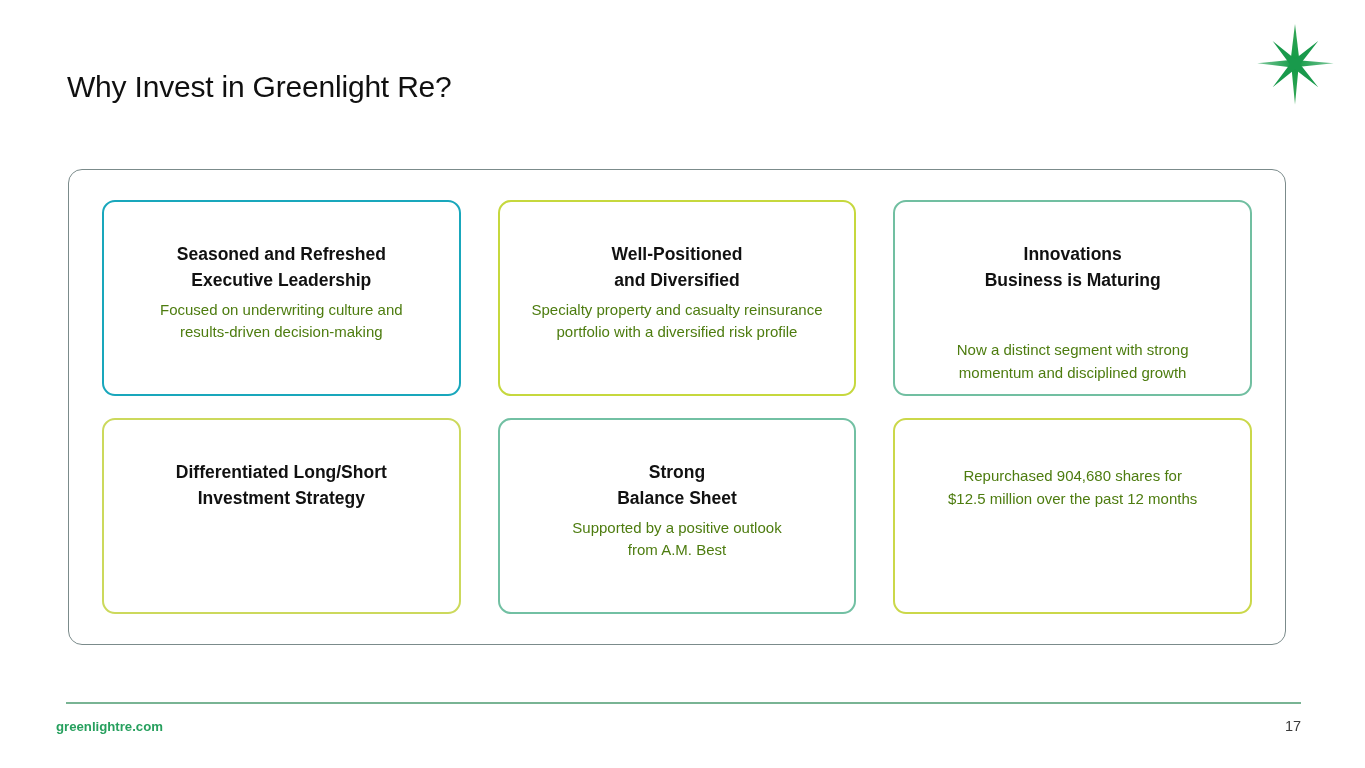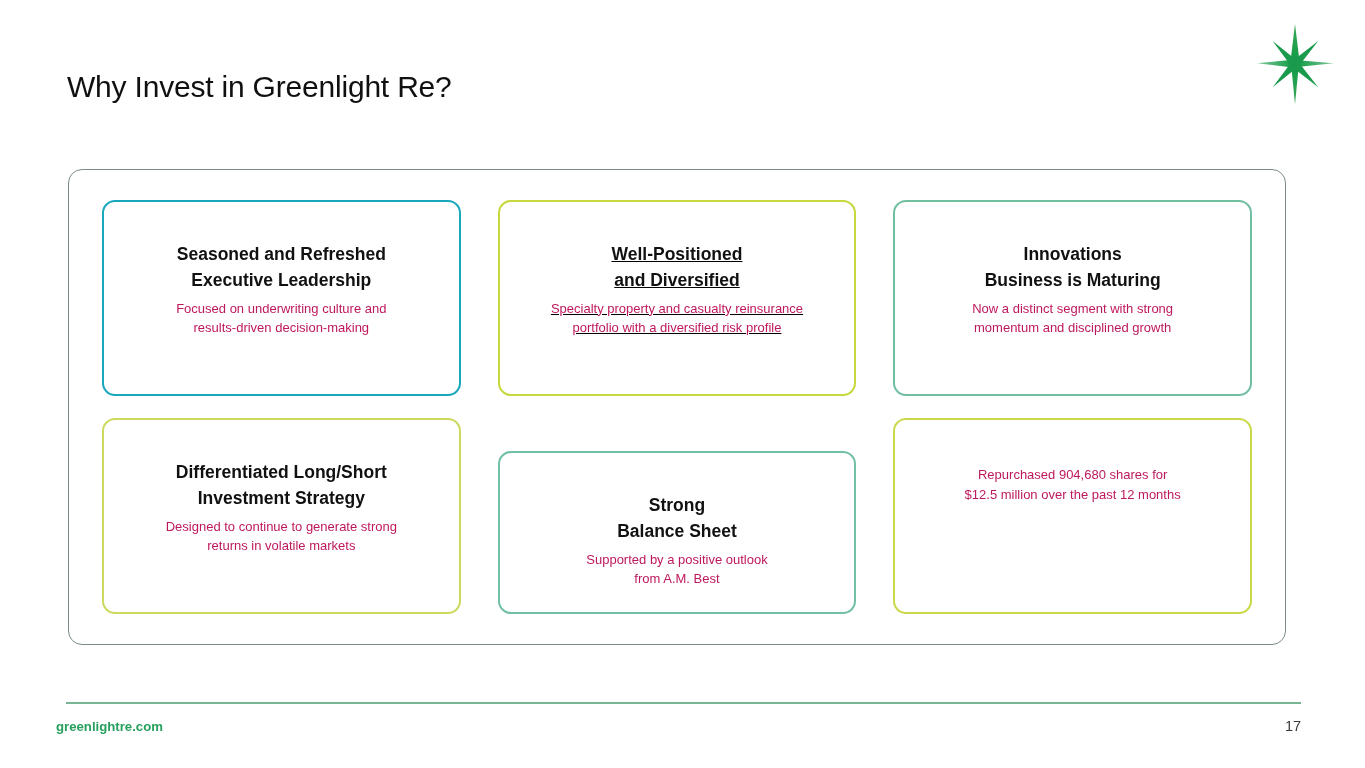--- a/index.html
+++ b/index.html
@@ -79,23 +79,23 @@
   .card-title {
     font-size: 17.5px;
     font-weight: bold;
     color: #111111;
     line-height: 1.48;
     margin: 0;
     white-space: pre-line;
   }
 
   .card-desc {
-    font-size: 13px;
+    font-size: 15px;
     font-weight: normal;
-    color: #be185d;
+    color: #4d7c0f;
     line-height: 1.5;
     margin: 5px 0 0 0;
     white-space: pre-line;
   }
 
   
   .footer-rule {
     position: absolute;
     left: 66px;
     top: 702px;
@@ -147,42 +147,40 @@
 <div class="cards-frame">
   <div class="cards-grid">
 
     <div class="card" style="border-color: rgb(25, 167, 188);">
       <div class="card-title">Seasoned and Refreshed
 Executive Leadership</div>
       <div class="card-desc">Focused on underwriting culture and
 results-driven decision-making</div>
     </div>
 
-    <div class="card" style="border-color: rgb(198, 216, 62); text-decoration: underline;">
+    <div class="card" style="border-color: rgb(198, 216, 62);">
       <div class="card-title">Well-Positioned
 and Diversified</div>
       <div class="card-desc">Specialty property and casualty reinsurance
 portfolio with a diversified risk profile</div>
     </div>
 
-    <div class="card" style="border-color: rgb(113, 191, 161);">
+    <div class="card" style="border-color: rgb(113, 191, 161); justify-content: space-between;">
       <div class="card-title">Innovations
 Business is Maturing</div>
       <div class="card-desc">Now a distinct segment with strong
 momentum and disciplined growth</div>
     </div>
 
     <div class="card" style="border-color: rgb(204, 217, 92);">
       <div class="card-title">Differentiated Long/Short
 Investment Strategy</div>
-      <div class="card-desc">Designed to continue to generate strong
-returns in volatile markets</div>
     </div>
 
-    <div class="card" style="border-color: rgb(114, 192, 163); margin-top: 33px;">
+    <div class="card" style="border-color: rgb(114, 192, 163);">
       <div class="card-title">Strong
 Balance Sheet</div>
       <div class="card-desc">Supported by a positive outlook
 from A.M. Best</div>
     </div>
 
     <div class="card" style="border-color: rgb(203, 216, 74);">
       <div class="card-desc">Repurchased 904,680 shares for
 $12.5 million over the past 12 months</div>
     </div>

